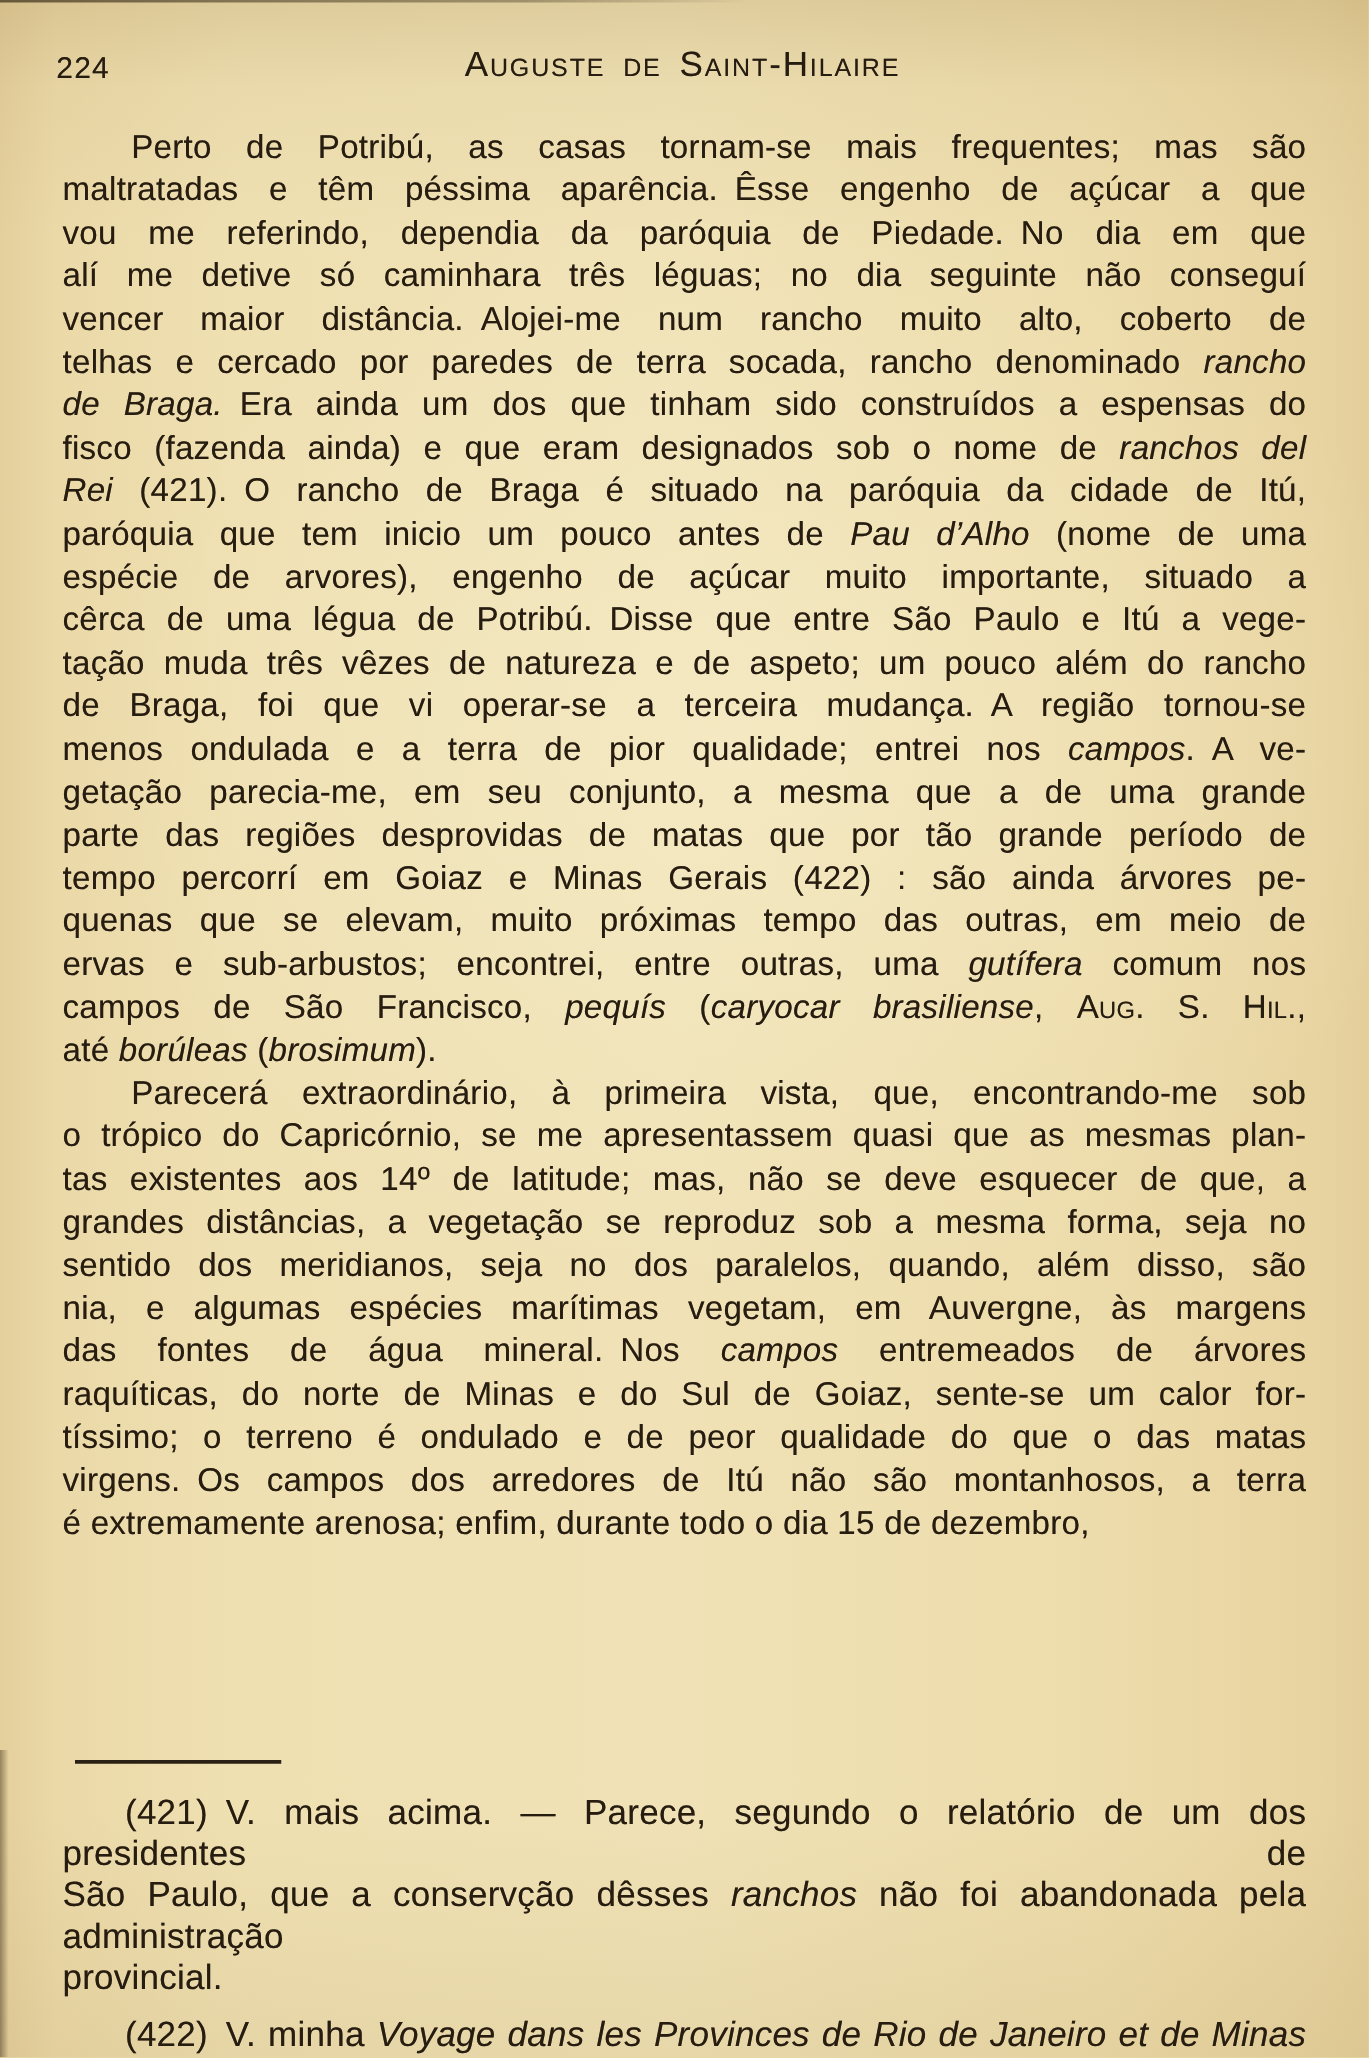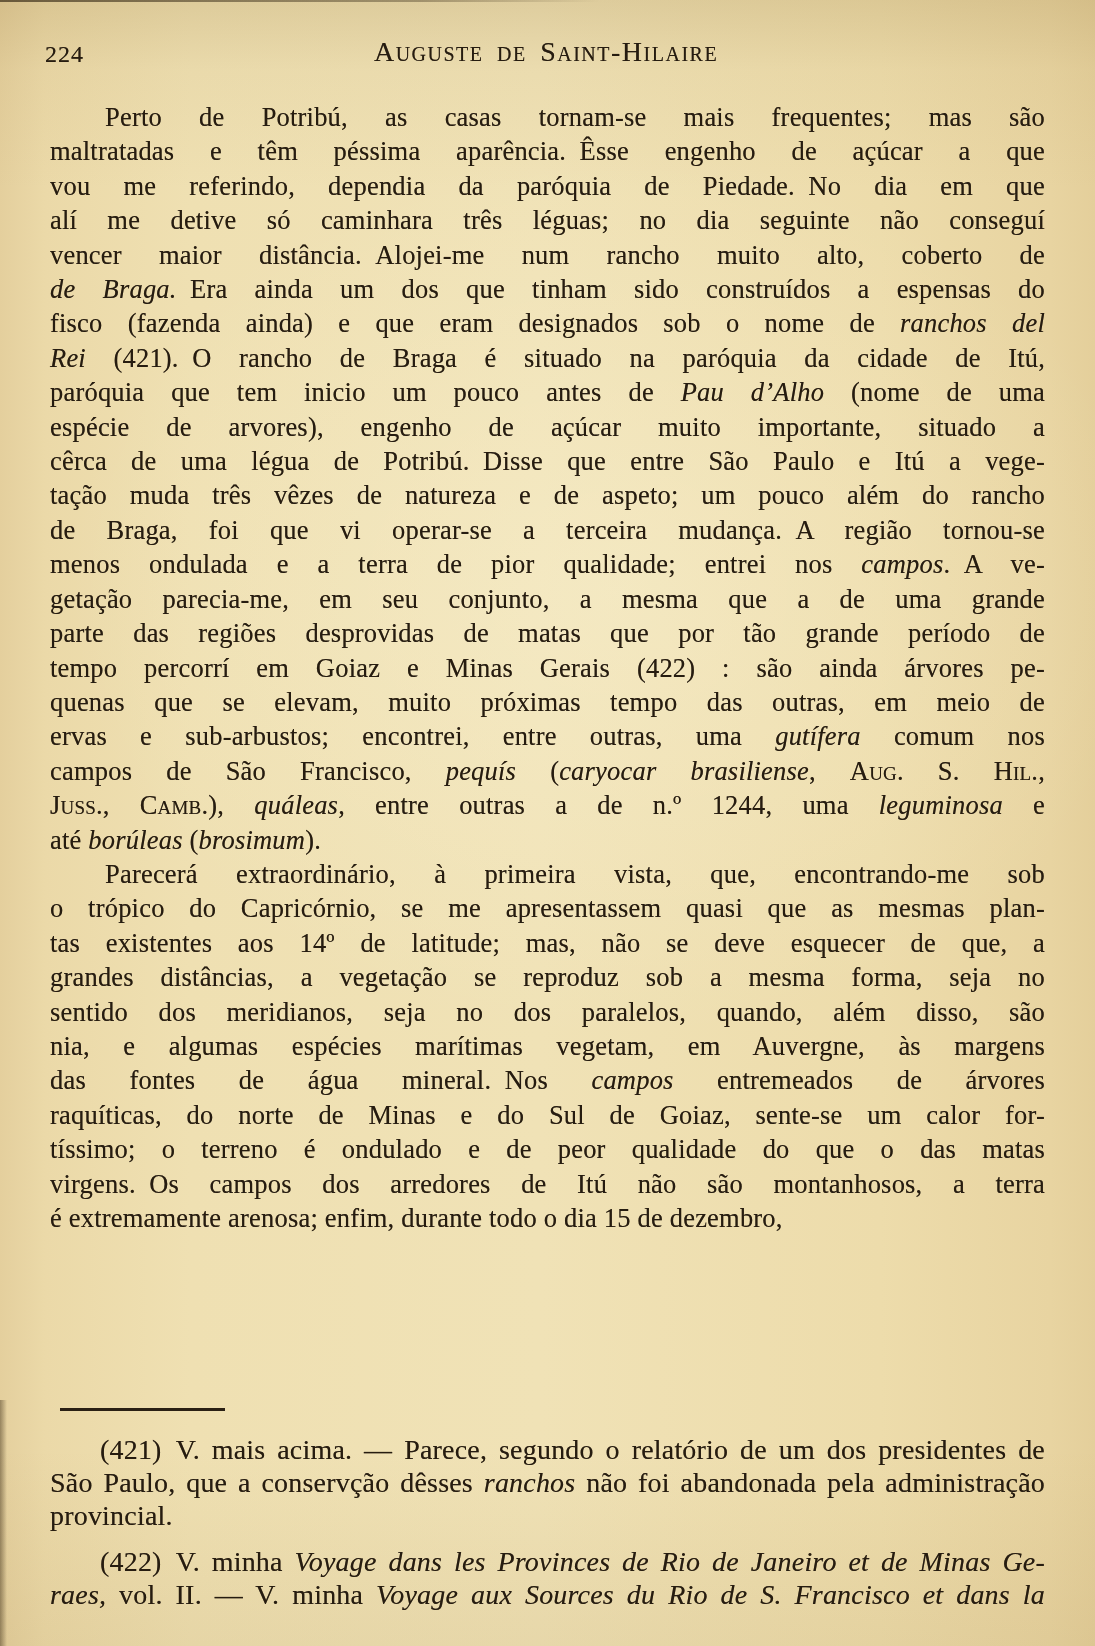--- a/index.html
+++ b/index.html
@@ -1,20 +1,20 @@
 <!DOCTYPE html>
 <html lang="pt"><head>
 <meta charset="utf-8">
 <style>
   html,body{margin:0;padding:0;background:#e9d6a5;}
   .page{
     position:relative;
     width:1095px;height:1646px;
     overflow:hidden;
-    font-family:Liberation Serif, serif;
+    font-family:Liberation Sans, sans-serif;
     color:#261c10;
     background:
       radial-gradient(ellipse 760px 620px at 56% 36%, rgba(255,250,225,.30), rgba(255,250,225,0) 72%),
       linear-gradient(180deg, rgba(150,120,60,.20) 0px, rgba(150,120,60,.06) 70px, rgba(150,120,60,0) 190px, rgba(150,120,60,0) 88%, rgba(150,120,60,.10) 100%),
       linear-gradient(90deg, #e4cf9d 0px, #ebd9a8 45px, #efe0b2 190px, #f0e2b6 540px, #eddcab 880px, #e8d4a1 1050px, #e4cf9b 1095px);
     text-shadow:0 0 .5px rgba(38,28,16,.55);
   }
   .edge-top{position:absolute;top:0;left:0;width:600px;height:2px;
     background:linear-gradient(90deg, rgba(45,33,15,.65), rgba(45,33,15,.35) 70%, rgba(45,33,15,0));}
   .edge-left{position:absolute;left:0;top:1400px;width:7px;height:246px;
@@ -53,36 +53,36 @@
     <div class="title">Auguste de Saint-Hilaire</div>
   </header>
 
   <main class="bodytext" id="body-text">
       <div class="para">
         <div class="line ind"><span>Perto de Potribú, as casas tornam-se mais frequentes; mas são</span></div>
         <div class="line"><span>maltratadas e têm péssima aparência. Êsse engenho de açúcar a que</span></div>
         <div class="line"><span>vou me referindo, dependia da paróquia de Piedade. No dia em que</span></div>
         <div class="line"><span>alí me detive só caminhara três léguas; no dia seguinte não conseguí</span></div>
         <div class="line"><span>vencer maior distância. Alojei-me num rancho muito alto, coberto de</span></div>
+        <div class="line"><span>telhas e cercado por paredes de terra socada, rancho denominado </span><span class="it">rancho</span></div>
         <div class="line"><span class="it">de Braga.</span><span> Era ainda um dos que tinham sido construídos a espensas do</span></div>
         <div class="line"><span>fisco (fazenda ainda) e que eram designados sob o nome de </span><span class="it">ranchos del</span></div>
         <div class="line"><span class="it">Rei</span><span> (421). O rancho de Braga é situado na paróquia da cidade de Itú,</span></div>
         <div class="line"><span>paróquia que tem inicio um pouco antes de </span><span class="it">Pau d’Alho</span><span> (nome de uma</span></div>
         <div class="line"><span>espécie de arvores), engenho de açúcar muito importante, situado a</span></div>
         <div class="line"><span>cêrca de uma légua de Potribú. Disse que entre São Paulo e Itú a vege-</span></div>
         <div class="line"><span>tação muda três vêzes de natureza e de aspeto; um pouco além do rancho</span></div>
         <div class="line"><span>de Braga, foi que vi operar-se a terceira mudança. A região tornou-se</span></div>
         <div class="line"><span>menos ondulada e a terra de pior qualidade; entrei nos </span><span class="it">campos</span><span>. A ve-</span></div>
         <div class="line"><span>getação parecia-me, em seu conjunto, a mesma que a de uma grande</span></div>
         <div class="line"><span>parte das regiões desprovidas de matas que por tão grande período de</span></div>
         <div class="line"><span>tempo percorrí em Goiaz e Minas Gerais (422) : são ainda árvores pe-</span></div>
         <div class="line"><span>quenas que se elevam, muito próximas tempo das outras, em meio de</span></div>
         <div class="line"><span>ervas e sub-arbustos; encontrei, entre outras, uma </span><span class="it">gutífera</span><span> comum nos</span></div>
         <div class="line"><span>campos de São Francisco, </span><span class="it">pequís</span><span> (</span><span class="it">caryocar brasiliense</span><span>, </span><span class="sc">Aug. S. Hil.</span><span>,</span></div>
-        <div class="line"><span class="sc">Juss., Camb.</span><span>), </span><span class="it">quáleas</span><span>, entre outras a de n.º 1244, uma </span><span class="it">leguminosa</span><span> e</span></div>
         <div class="line last"><span>até </span><span class="it">borúleas</span><span> (</span><span class="it">brosimum</span><span>).</span></div>
       </div>
       <div class="para">
         <div class="line ind"><span>Parecerá extraordinário, à primeira vista, que, encontrando-me sob</span></div>
         <div class="line"><span>o trópico do Capricórnio, se me apresentassem quasi que as mesmas plan-</span></div>
         <div class="line"><span>tas existentes aos 14º de latitude; mas, não se deve esquecer de que, a</span></div>
         <div class="line"><span>grandes distâncias, a vegetação se reproduz sob a mesma forma, seja no</span></div>
         <div class="line"><span>sentido dos meridianos, seja no dos paralelos, quando, além disso, são</span></div>
         <div class="line"><span>nia, e algumas espécies marítimas vegetam, em Auvergne, às margens</span></div>
         <div class="line"><span>das fontes de água mineral. Nos </span><span class="it">campos</span><span> entremeados de árvores</span></div>

